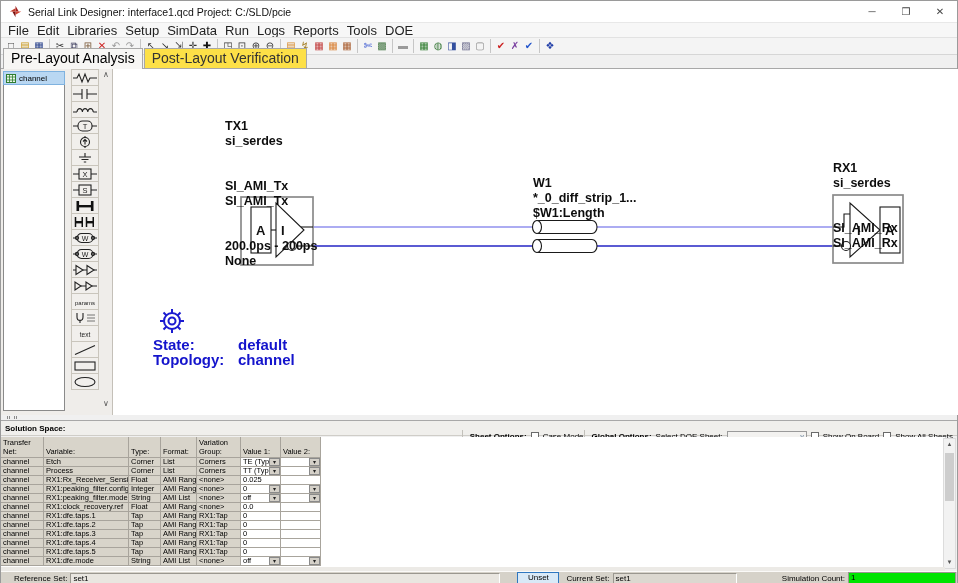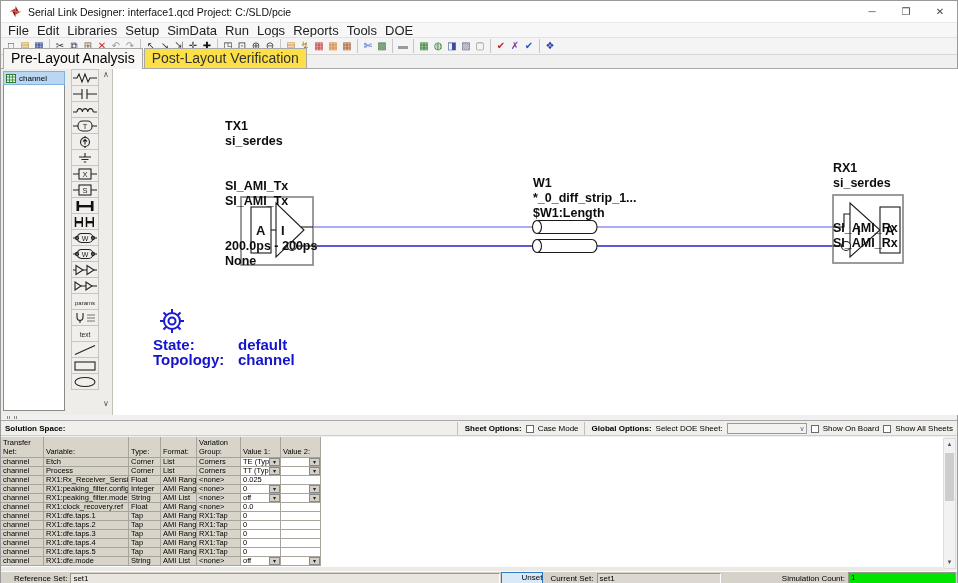--- a/index.html
+++ b/index.html
@@ -55,21 +55,21 @@
   .wp { stroke:#9090ee; stroke-width:1.5; }
   .wn { stroke:#2525c5; stroke-width:1.5; }
 
   
   #splitter { position:absolute; left:0; top:414px; width:100%; height:5px; background:#f0f0f0; }
   #splitter .dots { position:absolute; left:6px; top:1px; width:10px; height:3px;
     border-left:3px double #8a8a8a; border-right:3px double #8a8a8a; }
   #ss-bar { position:absolute; left:0; top:419px; width:100%; height:16px; background:#f0efec;
     border-top:1px solid #a8a8a8; border-bottom:1px solid #cfcdc8; display:flex; align-items:center; font-size:8px; }
   #ss-title { font-weight:bold; margin-left:4px; }
-  #ss-options { position:absolute; right:4px; top:1px; height:100%; display:flex; align-items:flex-start; gap:5px; }
+  #ss-options { position:absolute; right:4px; top:8px; height:100%; display:flex; align-items:center; }
   .opt-group { display:flex; align-items:center; gap:4px; border-left:1px solid #c2c0ba; padding-left:7px; height:13px; }
   .cb { width:8px; height:8px; background:#fff; border:1px solid #6a6a6a; display:inline-block; flex:0 0 auto; }
   .bold { font-weight:bold; }
   #doe-select { width:80px; height:11px; background:#f3f2f0; border:1px solid #9a9a9a; position:relative; }
   #doe-select .arr { position:absolute; right:1px; top:0; font-size:7px; color:#56718d; line-height:10px; }
 
   #ss-table { position:absolute; left:0; top:436px; width:944px; height:134px; background:#fff; overflow:hidden; }
   .tr { display:flex; height:9px; }
   .tr.header { height:21px; }
   .td { border-right:1px solid #a8a49c; border-bottom:1px solid #a8a49c; background:#d8d4ca;
@@ -85,22 +85,22 @@
   #ss-thumb { position:absolute; left:1px; top:14px; width:9px; height:48px; background:#cdcdcd; }
   .sc-arrow.bottom { position:absolute; bottom:0; width:100%; }
   #ss-hstrip { position:absolute; left:0; top:566px; width:944px; height:4px; background:#eceae6; }
 
   
   #statusbar { position:absolute; left:0; top:570px; width:100%; height:13px; background:#d6d2c9;
     border-top:1px solid #fbfaf8; display:flex; align-items:center; font-size:8px; }
   #ref-label { margin-left:13px; }
   #ref-field { width:430px; height:11px; background:#e9e6e0; border:1px solid #9a978f; border-right-color:#fff;
     border-bottom-color:#fff; margin-left:3px; padding-left:2px; line-height:9px; }
-  #unset-btn { width:42px; height:12px; background:#d9e9f7; border:1px solid #2f77c0; margin-left:1px;
-    text-align:right; line-height:10px; }
+  #unset-btn { width:42px; height:12px; background:#d9e9f7; border:1px solid #2f77c0; margin-left:17px;
+    text-align:center; line-height:10px; }
   #cur-label { margin-left:7px; }
   #cur-field { width:124px; height:11px; background:#dcd8d0; border:1px solid #9a978f; border-right-color:#fff;
     border-bottom-color:#fff; margin-left:3px; padding-left:2px; line-height:9px; }
   #sim-label { position:absolute; right:112px; }
   #sim-field { position:absolute; right:1px; width:108px; height:12px; background:#00e400;
     border:1px solid #9a978f; padding-left:2px; line-height:10px; }
 </style>
 </head>
 <body>
 

